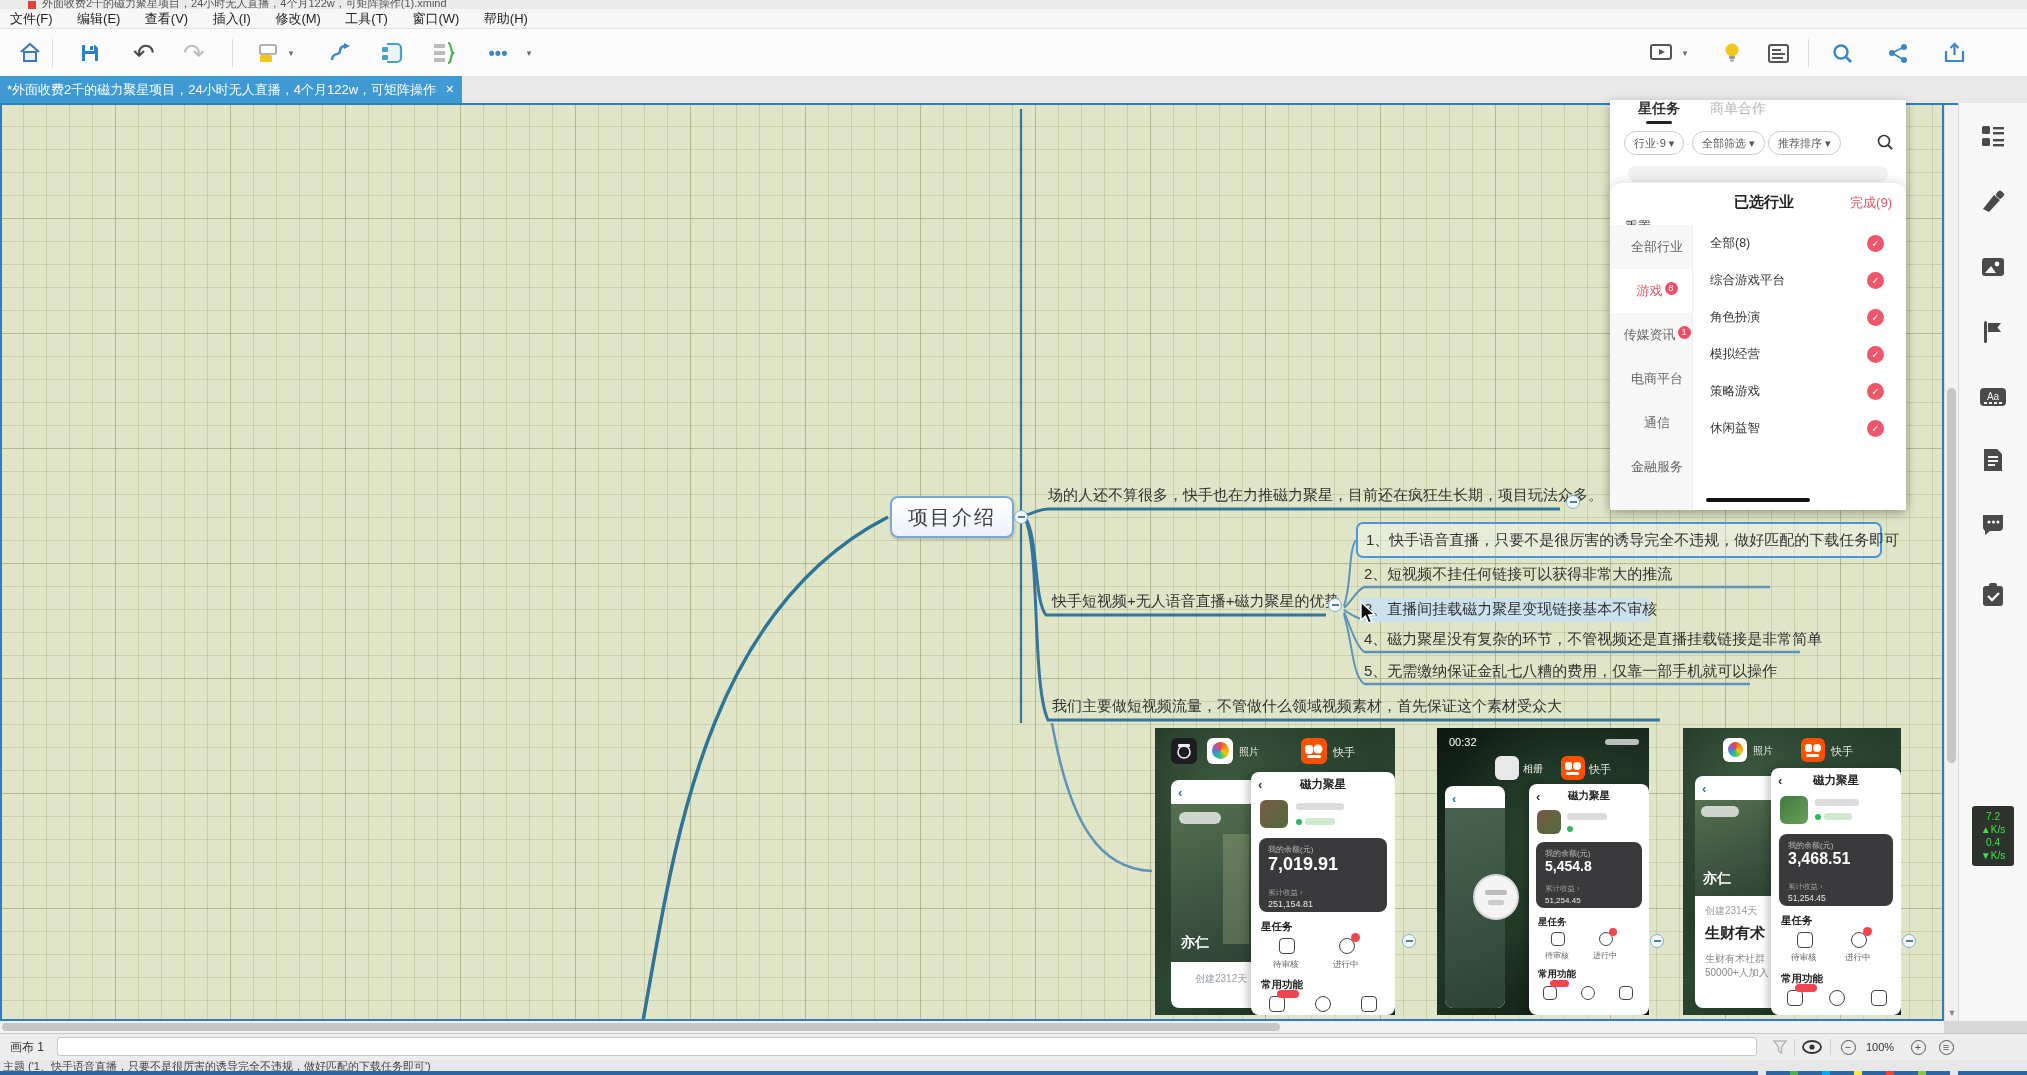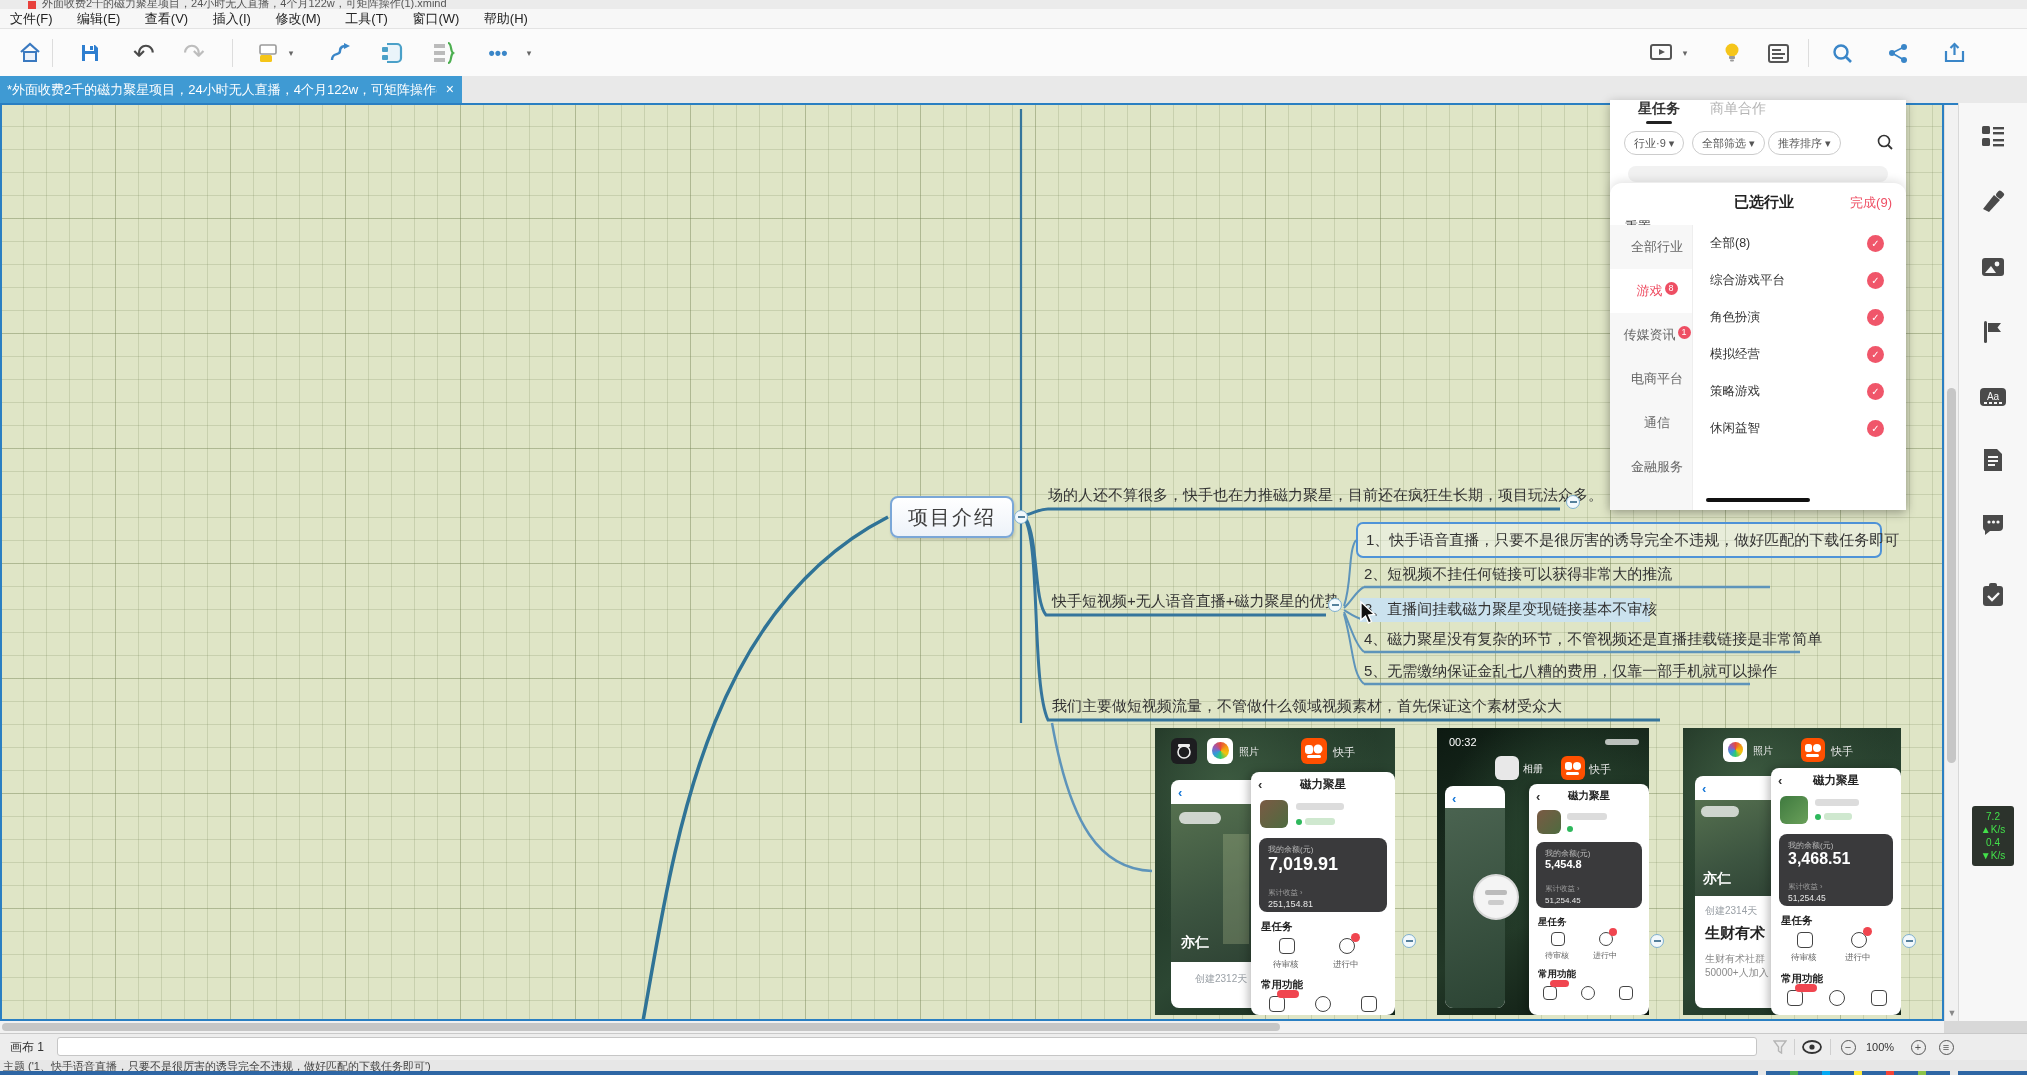--- a/index.html
+++ b/index.html
@@ -391,21 +391,21 @@
       <div class="rightcard" style="left:92px;top:56px;width:120px;height:231px">
         <span class="backchev" style="color:#333">‹</span>
         <span class="pcardtitle" style="font-size:10.5px">磁力聚星</span>
         <div class="avatarrow">
           <div class="av" style="left:8px;top:26px;width:24px;height:24px"></div>
           <div class="blurbar" style="left:38px;top:29px;width:40px"></div>
           <span class="gdot" style="left:38px;top:42px"></span>
         </div>
         <div class="darkcard" style="left:7px;top:58px;width:106px;height:66px">
           <span class="dc-label">我的余额(元)</span>
-          <span class="dc-balance" style="font-size:11px">5,454.8</span>
+          <span class="dc-balance" style="font-size:14px">5,454.8</span>
           <span class="dc-tlabel">累计收益 ›</span>
           <span class="dc-total" style="font-size:8px">51,254.45</span>
         </div>
         <span class="sectitle" style="left:9px;top:132px;font-size:9.5px">星任务</span>
         <div class="miniicon" style="left:22px;top:148px;width:14px;height:14px"></div>
         <span class="minilabel" style="left:16px;top:166px;font-size:8px">待审核</span>
         <div class="miniicon" style="left:70px;top:148px;width:14px;height:14px;border-radius:50%"></div>
         <span class="reddot" style="left:80px;top:144px;width:8px;height:8px"></span>
         <span class="minilabel" style="left:64px;top:166px;font-size:8px">进行中</span>
         <span class="sectitle" style="left:9px;top:184px;font-size:9.5px">常用功能</span>

